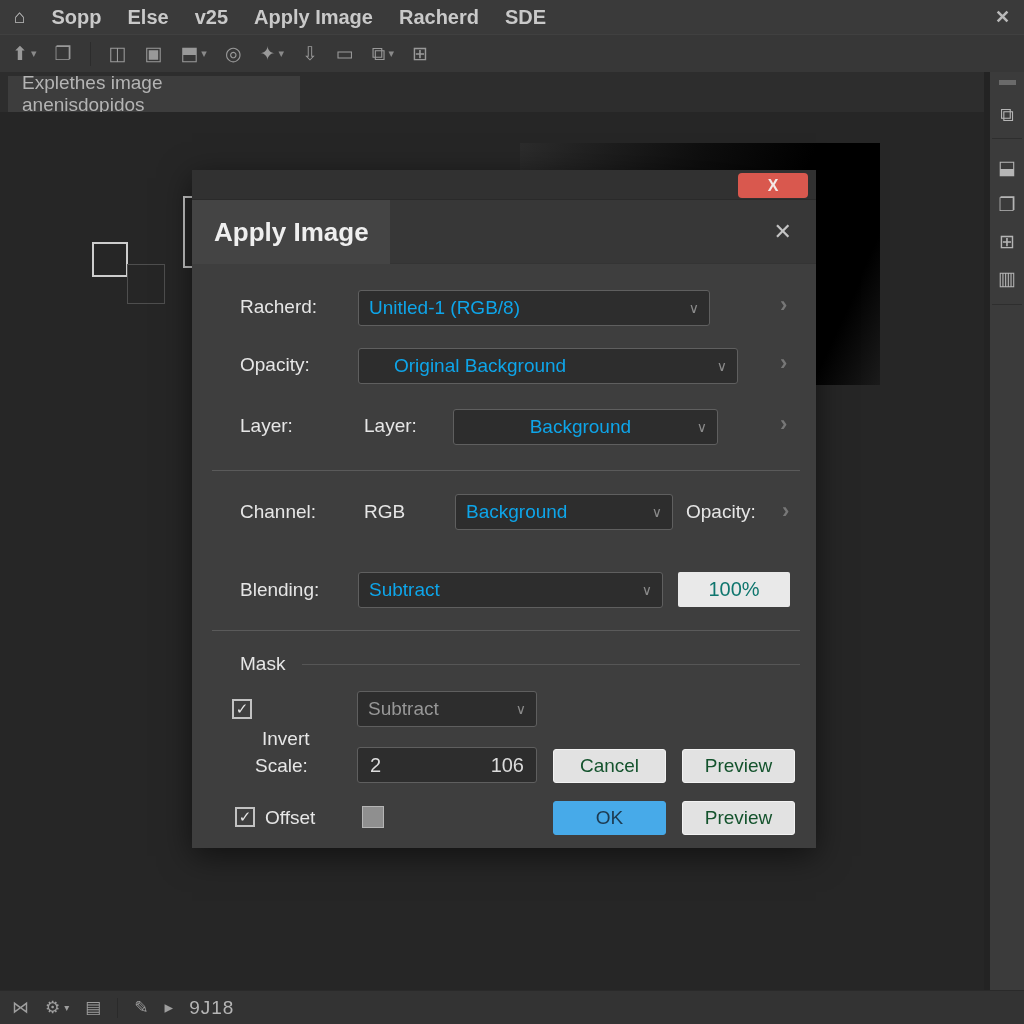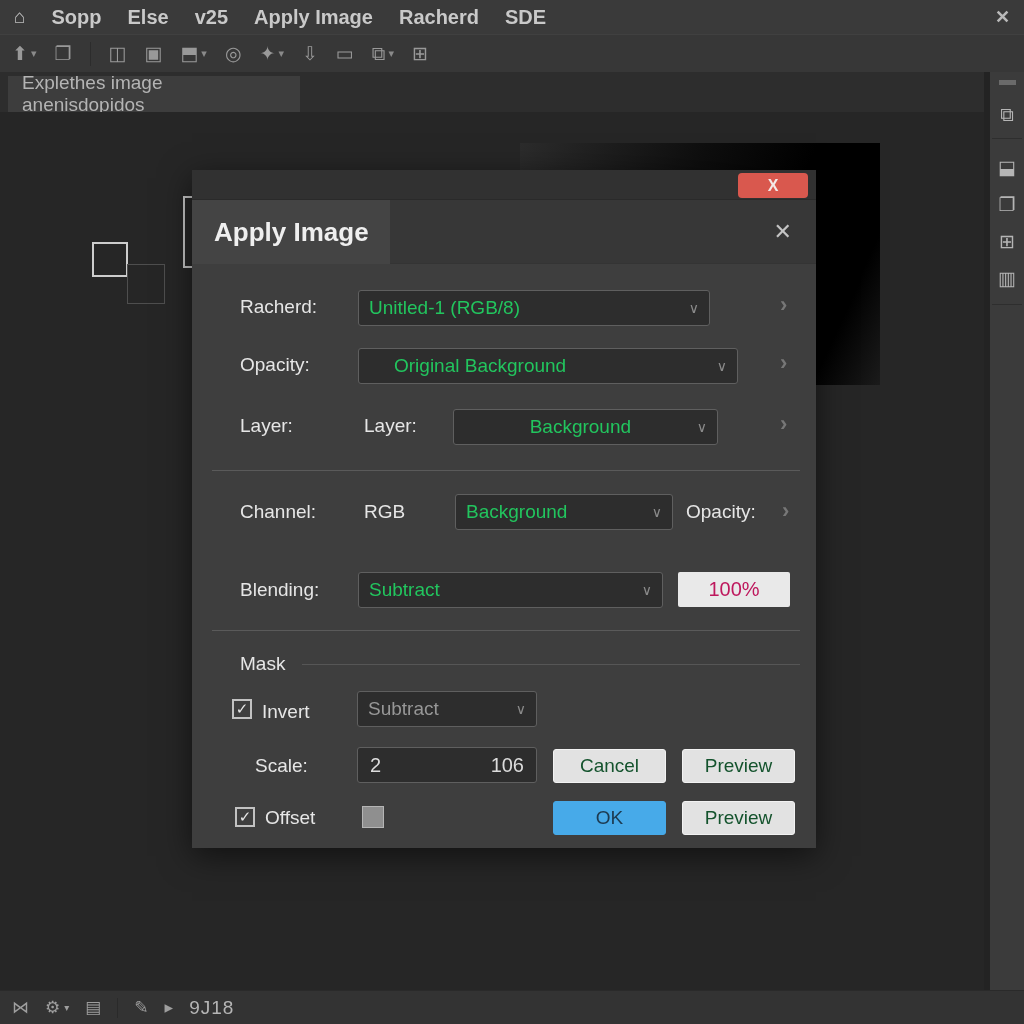--- a/index.html
+++ b/index.html
@@ -46,36 +46,36 @@
   #dlg-header { position:absolute; left:0; top:30px; width:624px; height:64px; background:#373737;
     border-bottom:1px solid #343434; }
   #dlg-header .hdr-tab { position:absolute; left:0; top:0; width:198px; height:64px; background:#444; }
   #dlg-title { position:absolute; left:22px; top:0; height:64px; display:flex; align-items:center;
     color:#efefef; font-size:26px; font-weight:700; }
   #dlg-close-x { position:absolute; right:24px; top:0; height:64px; display:flex; align-items:center;
     color:#c4c4c4; font-size:22px; }
   .lbl { position:absolute; color:#e6e6e6; font-size:19px; }
   .dd { position:absolute; height:36px; background:#2d2d2d; border:1px solid #5f5f5f;
     border-radius:3px; display:flex; align-items:center; padding:0 10px; }
-  .dd .val { color:#22c55e; font-size:19px; flex:1; }
+  .dd .val { color:#0ea5e9; font-size:19px; flex:1; }
   .dd .val.dim { color:#979797; }
   .dd .val.ctr { text-align:center; }
   .dd .chev { color:#8a8a8a; font-size:14px; }
   .rowchev { position:absolute; color:#777; font-size:22px; font-weight:700; }
   .hline { position:absolute; height:1px; background:#5a5a5a; }
   .btn { position:absolute; width:113px; height:34px; background:#e2e2e2; border:1px solid #f2f2f2;
     border-radius:3px; color:#14532d; font-size:19px; display:flex; align-items:center; justify-content:center; }
   .btn-blue { background:#47aae9; border-color:#47aae9; color:#1d3a50; }
   .chk { position:absolute; width:20px; height:20px; border:2px solid #c2c2c2; background:#3e3e3e;
     color:#e8e8e8; font-size:15px; display:flex; align-items:center; justify-content:center; }
   #num-field { position:absolute; height:36px; background:#2d2d2d; border:1px solid #5f5f5f;
     border-radius:3px; display:flex; align-items:center; justify-content:space-between;
     padding:0 12px; color:#dcdcdc; font-size:20px; }
   #opacity-field { position:absolute; width:112px; height:35px; background:#e9e9e9; border-radius:2px;
-    color:#be185d; font-size:20px; display:flex; align-items:center; justify-content:center; }
+    color:#0f766e; font-size:20px; display:flex; align-items:center; justify-content:center; }
   #offset-swatch { position:absolute; width:22px; height:22px; background:#8f8f8f; border:1px solid #b5b5b5; }
 
   
   #right-panel { position:absolute; left:984px; top:72px; width:40px; height:918px;
     background:#3b3b3b; border-left:6px solid #232323; }
   #right-panel .notch { position:absolute; left:9px; top:8px; width:17px; height:5px; background:#6a6a6a; }
   #right-panel .pic { position:absolute; left:0; width:34px; text-align:center; color:#b5b5b5; font-size:19px; }
   #right-panel .pdiv { position:absolute; left:2px; width:30px; height:1px; background:#2e2e2e; }
 
   
@@ -207,21 +207,21 @@
   <div id="opacity-field" style="left:486px; top:402px;">100%</div>
 
   <div class="hline" style="left:20px; top:460px; width:588px;"></div>
 
   <div class="lbl" style="left:48px; top:483px;">Mask</div>
   <div class="hline" style="left:110px; top:494px; width:498px; background:#565656;"></div>
 
   <div class="chk" style="left:40px; top:529px;">
     <span>✓</span>
   </div>
-  <div class="lbl" style="left:70px; top:531px;">Invert</div>
+  <div class="lbl" style="left:70px; top:558px;">Invert</div>
   <div class="dd" style="left:165px; top:521px; width:180px;">
     <span class="val dim">Subtract</span>
     <span class="chev">∨</span>
   </div>
 
   <div class="lbl" style="left:63px; top:585px;">Scale:</div>
   <div id="num-field" style="left:165px; top:577px; width:180px;">
     <span>2</span>
     <span>106</span>
   </div>

